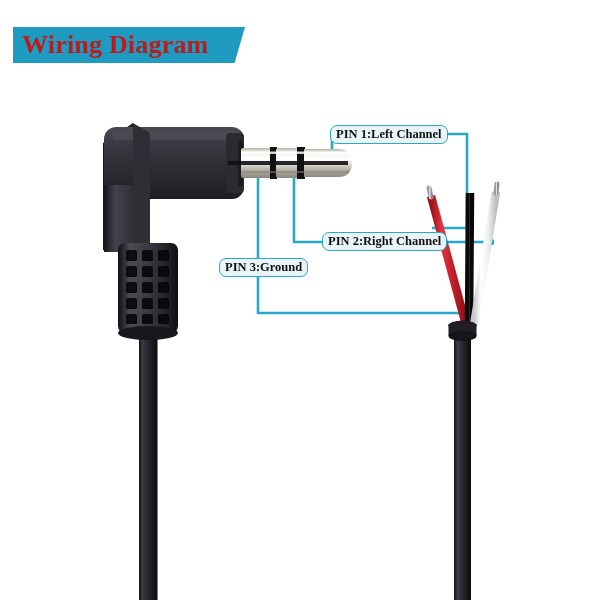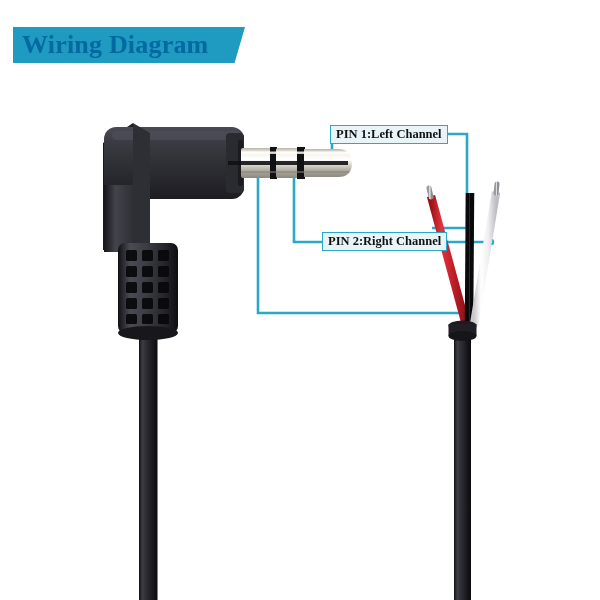--- a/index.html
+++ b/index.html
@@ -30,34 +30,34 @@
     -webkit-clip-path: polygon(0 0, 100% 0, 95.5% 100%, 0 100%);
     clip-path: polygon(0 0, 100% 0, 95.5% 100%, 0 100%);
   }
   .banner-text {
     position: absolute;
     left: 22px;
     top: 30px;
     width: 220px;
     height: 30px;
     line-height: 30px;
-    color: #0369a1;
+    color: #b91c1c;
     font-family: "Liberation Serif", "DejaVu Serif", serif;
     font-weight: bold;
     font-size: 26px;
     letter-spacing: 0.2px;
     white-space: nowrap;
   }
 
   
   .label-box {
     position: absolute;
     background: #e8f4f8;
     border: 1.6px solid #2aa8c6;
-    border-radius: 0;
+    border-radius: 7px;
     color: #111111;
     font-family: "Liberation Serif", "DejaVu Serif", serif;
     font-weight: bold;
     font-size: 12.5px;
     line-height: 17px;
     padding: 0 5px;
     white-space: nowrap;
     box-sizing: border-box;
     z-index: 40;
   }
@@ -284,14 +284,15 @@
       </g>
 
       <ellipse cx="148" cy="333" rx="30" ry="7" fill="#17171c"></ellipse>
     </g>
   </svg>
 
   <div class="label-box" id="label-pin1">PIN 1:Left Channel</div>
 
   <div class="label-box" id="label-pin2">PIN 2:Right Channel</div>
 
+  <div class="label-box" id="label-pin3">PIN 3:Ground</div>
 
 </div>
 
 </body></html>

